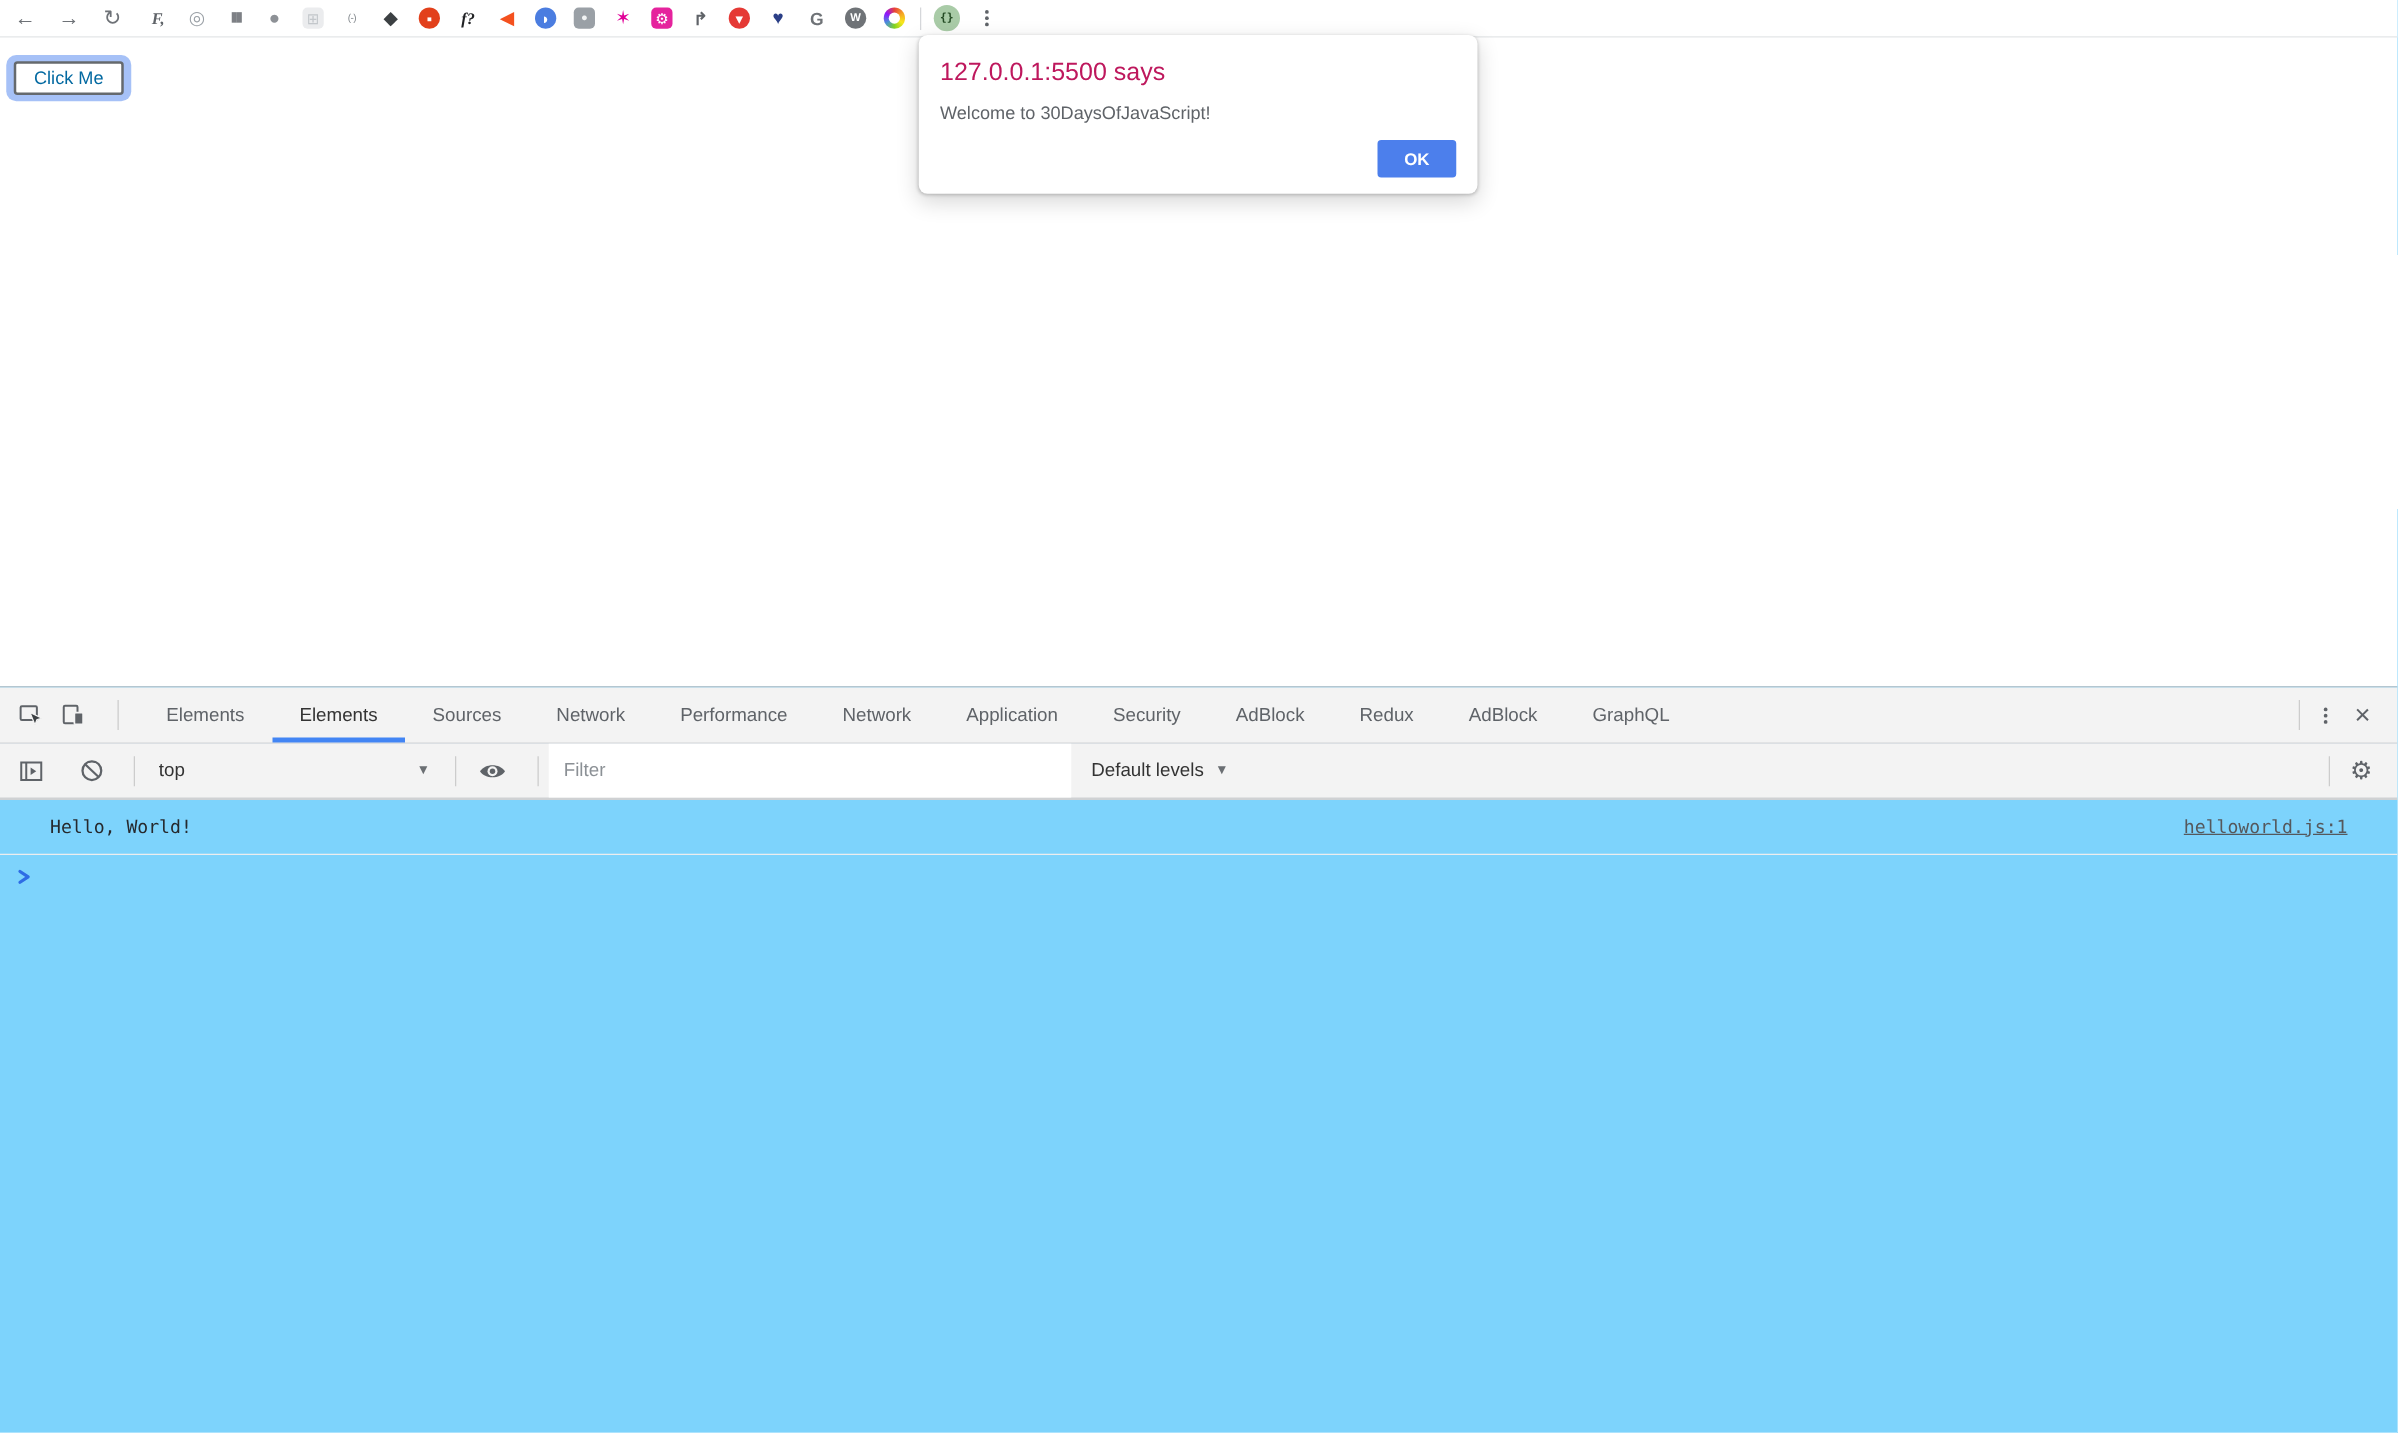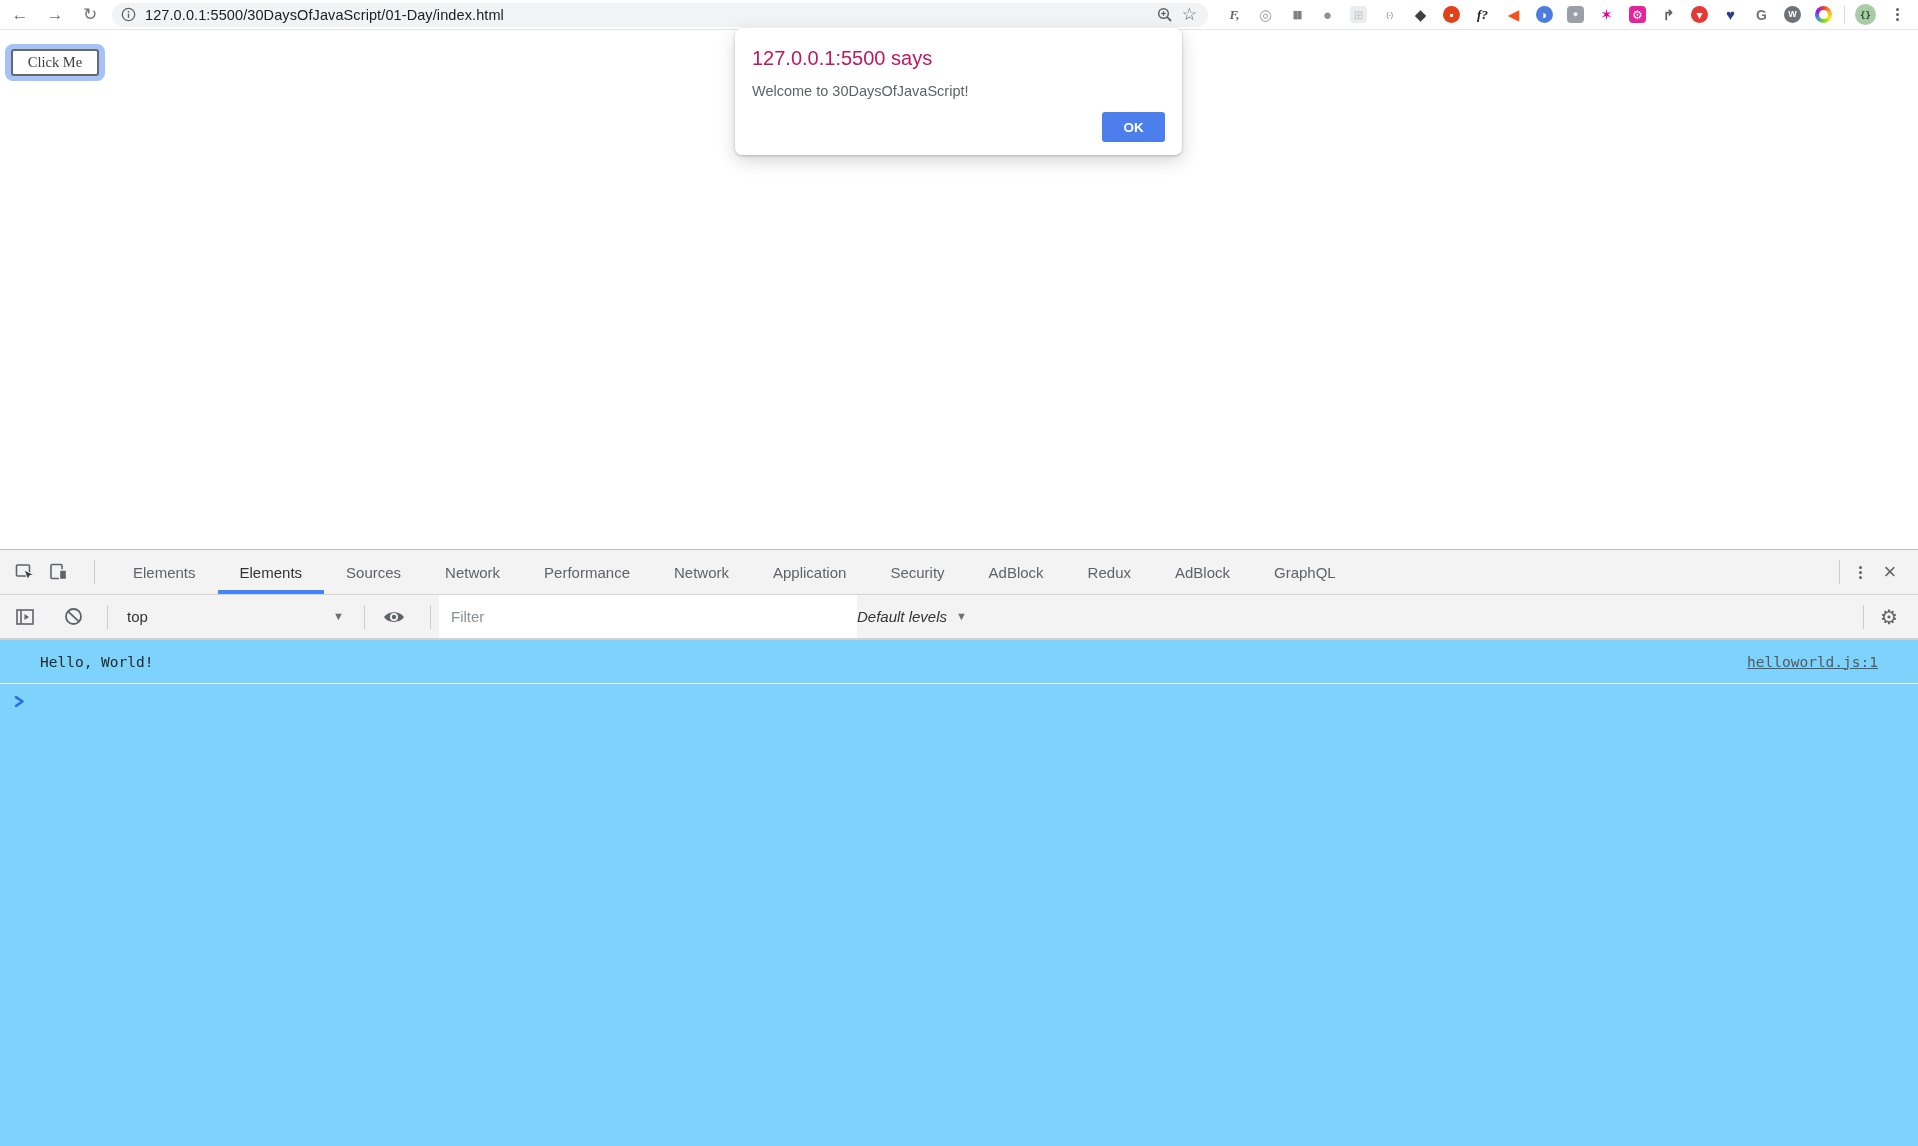--- a/index.html
+++ b/index.html
@@ -38,22 +38,22 @@
   .avatar{width:21px;height:21px;border-radius:50%;background:#a9cba7;color:#244b24;font-weight:bold;
     font-size:9px;display:flex;align-items:center;justify-content:center;
     font-family:"DejaVu Sans Mono",monospace;}
   .kebab{margin-left:13px;width:16px;height:18px;display:flex;flex-direction:column;gap:2px;
     align-items:center;justify-content:center;}
   .kebab i{width:3px;height:3px;border-radius:50%;background:#5f6368;}
   
   .focus-ring{position:absolute;left:5px;top:44px;width:100px;height:37px;background:#a6c1f7;
     border-radius:8px;display:flex;align-items:center;justify-content:center;}
   .clickme{width:88px;height:27px;background:#fff;border:2px solid #65696d;border-radius:3px;
-    font-size:14.5px;color:#404040;display:flex;align-items:center;justify-content:center;
-    box-sizing:border-box;font-family:Liberation Serif, serif;}
+    font-size:14.5px;color:#0369a1;display:flex;align-items:center;justify-content:center;
+    box-sizing:border-box;font-family:Liberation Sans, sans-serif;}
   
   .dialog{position:absolute;left:735px;top:28px;width:447px;height:127px;background:#fff;
     border-radius:7px;box-shadow:0 1px 3px rgba(0,0,0,.22),0 6px 18px rgba(0,0,0,.16);
     z-index:10;box-sizing:border-box;padding:19px 17px;}
   .dialog-title{font-size:20px;color:#be185d;}
   .dialog-msg{margin-top:13px;font-size:14.5px;color:#5f6368;}
   .ok-btn{position:absolute;right:17px;bottom:13px;width:63px;height:30px;background:#4c7fec;
     border:none;border-radius:3px;color:#fff;font-weight:bold;font-size:13.5px;
     display:flex;align-items:center;justify-content:center;font-family:"Liberation Sans",sans-serif;}
   
@@ -79,56 +79,37 @@
   .ctx{width:248px;display:flex;align-items:center;padding:0 12px 0 19px;font-size:15px;color:#333;
     box-sizing:border-box;height:100%;}
   .chev{color:#6b6f73;font-size:11px;line-height:1;}
   .ctx .chev{margin-left:auto;}
   .tb-sep2{margin-left:8px;}
   .eye-btn{margin-left:14px;}
   .tb-sep3{margin-left:21px;}
   .filter{margin-left:8px;width:418px;height:43px;border:0;background:#fff;font-size:15px;
     padding:0 12px;box-sizing:border-box;outline:none;color:#333;font-family:"Liberation Sans",sans-serif;}
   .filter::placeholder{color:#8b9095;}
-  .levels{display:flex;align-items:center;gap:9px;font-size:15px;color:#333;white-space:nowrap;font-style:italic;}
+  .levels{margin-left:16px;display:flex;align-items:center;gap:9px;font-size:15px;color:#333;white-space:nowrap;}
   .tb-spacer{flex:1;}
   .gear-btn{margin:0 14px 0 10px;font-size:20px;}
   .console-row{height:44px;border-bottom:1px solid #ededee;display:flex;align-items:center;
     padding:0 40px;font-family:"DejaVu Sans Mono",monospace;font-size:14.5px;color:#26292d;
     box-sizing:border-box;}
   .src-link{margin-left:auto;color:#55585c;text-decoration:underline;}
   .prompt-row{height:34px;display:flex;align-items:center;padding-left:13px;}
 </style>
 </head>
 <body>
 
 <div class="browser-toolbar">
   <div class="nav-group">
     <span class="navbtn">←</span>
     <span class="navbtn">→</span>
     <span class="navbtn">↻</span>
-  </div>
-  <div class="omnibox">
-    <span class="ob-icon">
-      <svg width="15" height="15" viewBox="0 0 15 15">
-          <circle cx="7.5" cy="7.5" r="6.2" fill="none" stroke="#5f6368" stroke-width="1.3"></circle>
-          <rect x="6.8" y="6.6" width="1.4" height="4.2" fill="#5f6368"></rect>
-          <rect x="6.8" y="4" width="1.4" height="1.5" fill="#5f6368"></rect>
-        </svg>
-    </span>
-    <span class="url">127.0.0.1:5500/30DaysOfJavaScript/01-Day/index.html</span>
-    <span class="ob-icon">
-      <svg width="16" height="16" viewBox="0 0 16 16">
-          <circle cx="6.5" cy="6.5" r="4.8" fill="none" stroke="#5f6368" stroke-width="1.5"></circle>
-          <line x1="10.2" y1="10.2" x2="14" y2="14" stroke="#5f6368" stroke-width="1.8"></line>
-          <line x1="4.2" y1="6.5" x2="8.8" y2="6.5" stroke="#5f6368" stroke-width="1.3"></line>
-          <line x1="6.5" y1="4.2" x2="6.5" y2="8.8" stroke="#5f6368" stroke-width="1.3"></line>
-        </svg>
-    </span>
-    <span class="star-glyph">☆</span>
   </div>
   <div class="ext-row">
       <span class="ext italic-serif" style="color: rgb(95, 99, 104);">F,</span>
       <span class="ext big" style="color: rgb(154, 160, 166);">◎</span>
       <span class="ext tight" style="color: rgb(125, 128, 133);">▮▮</span>
       <span class="ext big" style="color: rgb(141, 145, 150);">●</span>
       <span class="ext square" style="color: rgb(195, 199, 203); background: rgb(235, 236, 238);">⊞</span>
       <span class="ext small" style="color: rgb(128, 134, 139);">(-)</span>
       <span class="ext big" style="color: rgb(60, 64, 67);">◆</span>
       <span class="ext circle" style="color: rgb(255, 255, 255); background: rgb(226, 64, 27);">▪</span>

